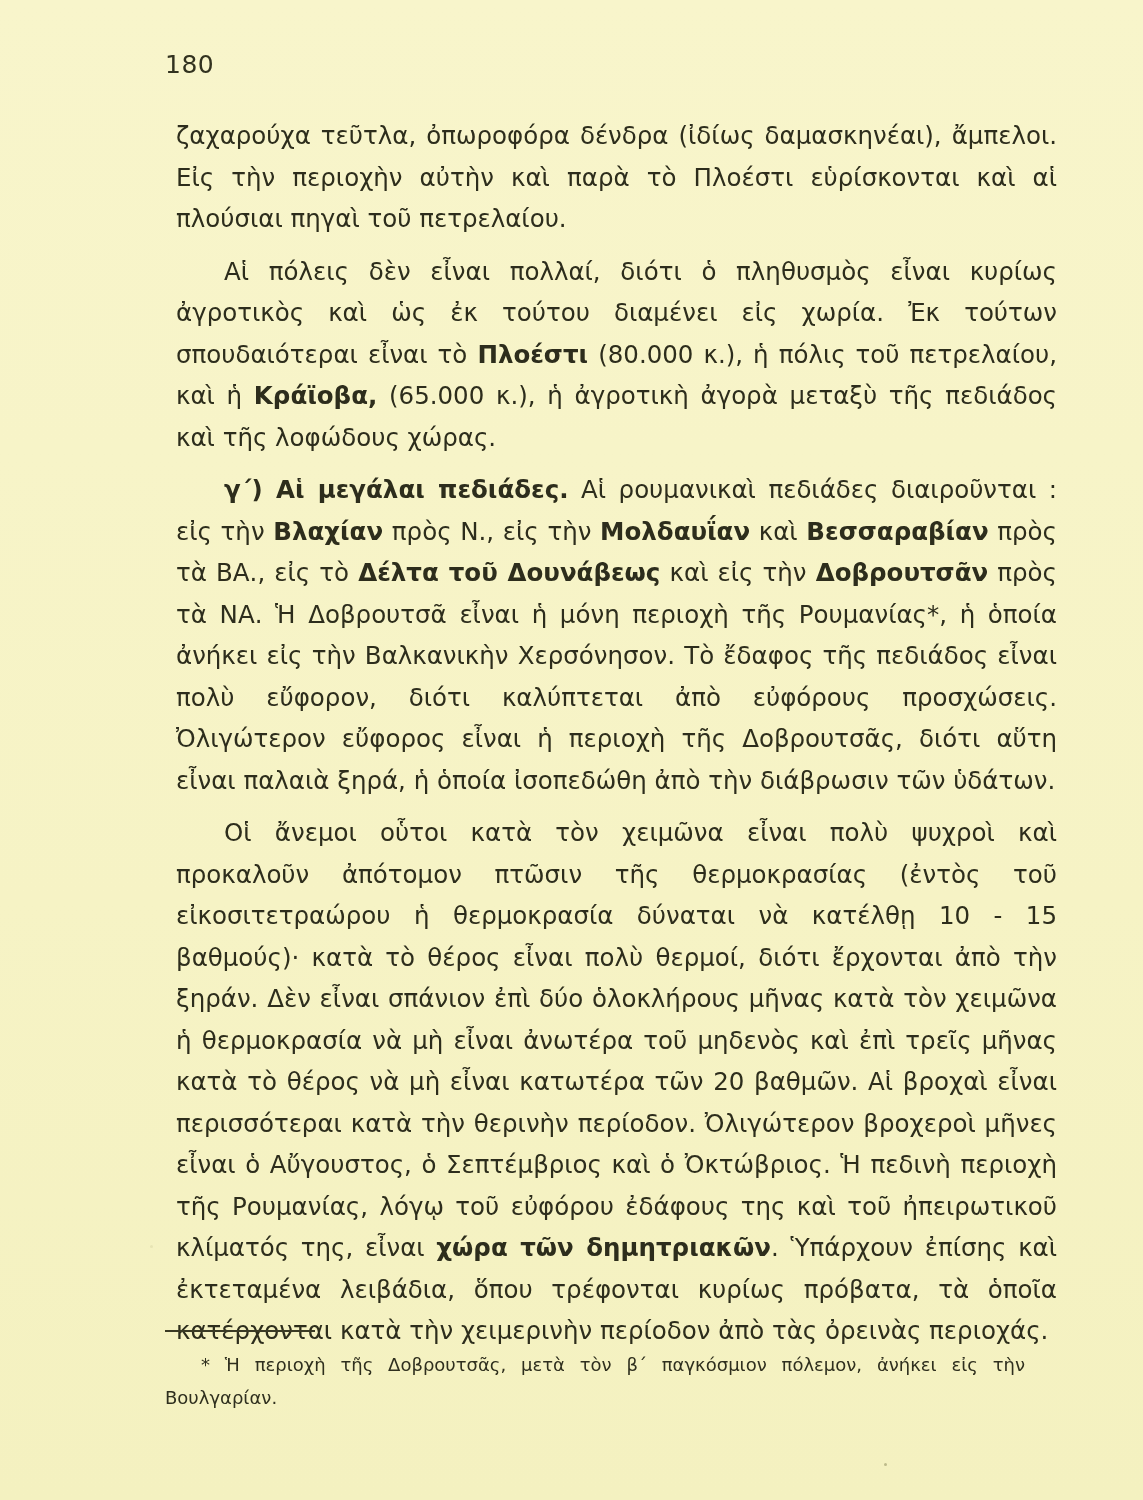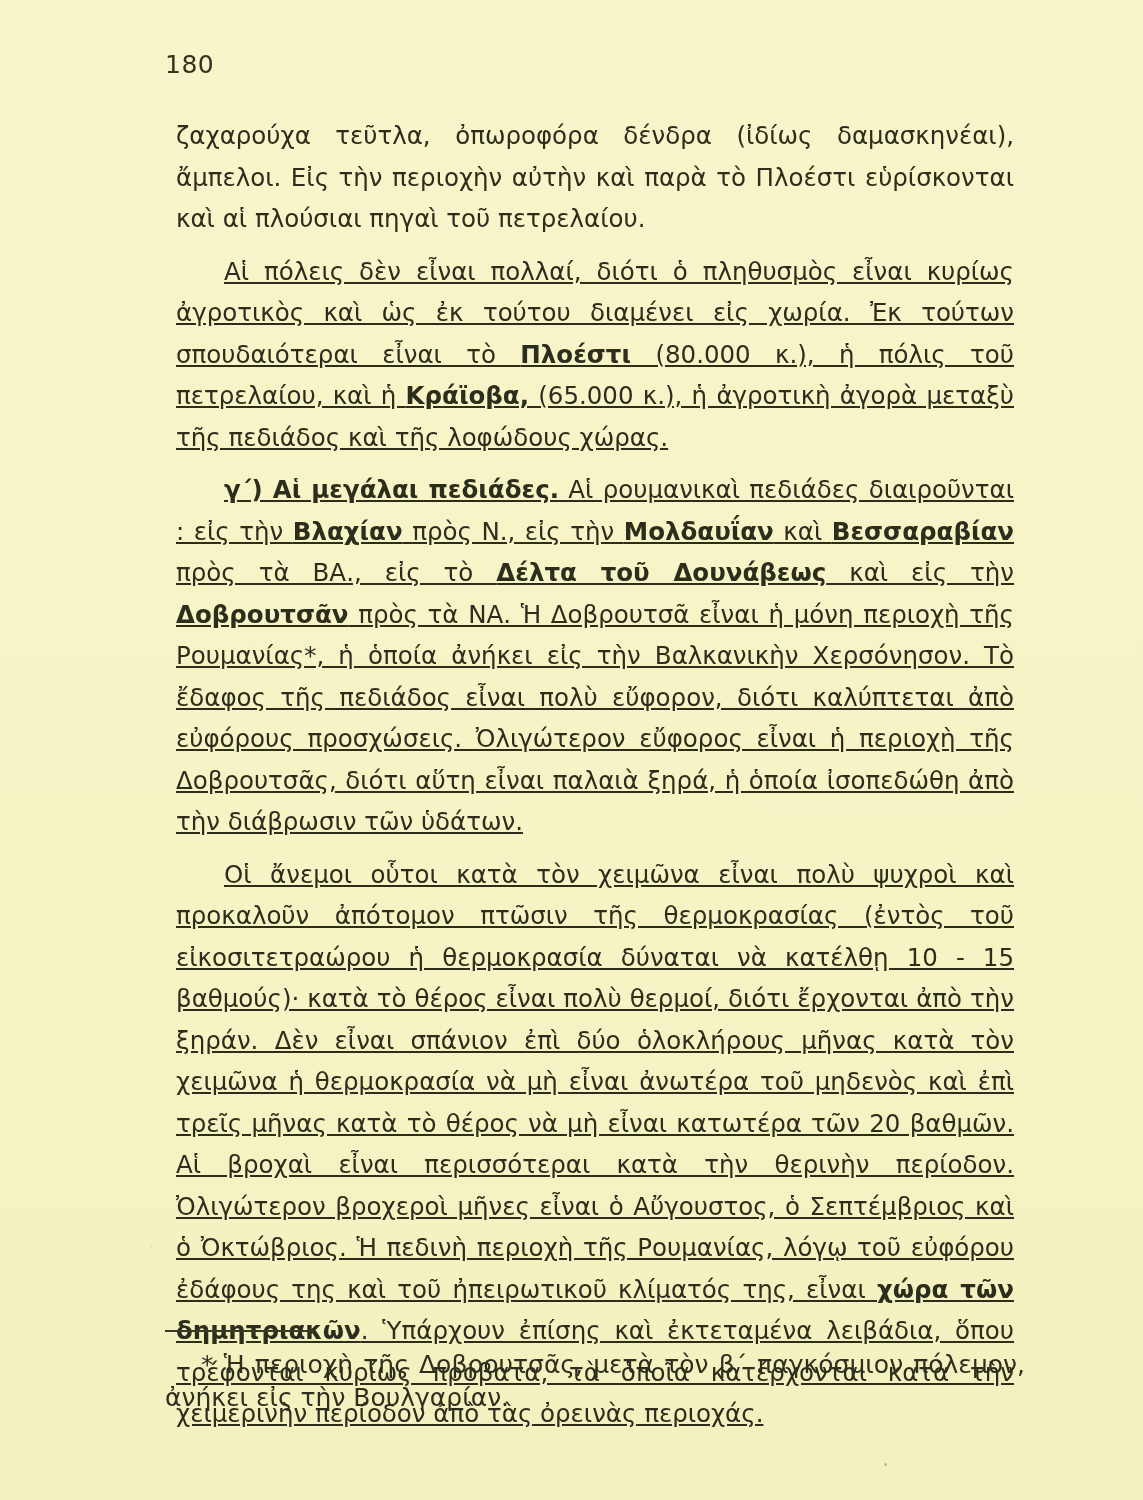--- a/index.html
+++ b/index.html
@@ -12,21 +12,21 @@
     background: #f7f4c8;
     font-family: "DejaVu Sans", sans-serif;
     color: #2b2b20;
     overflow: hidden;
   }
   .page {
     position: relative;
     width: 1143px;
     height: 1500px;
     box-sizing: border-box;
-    padding: 50px 118px 0 165px;
+    padding: 50px 75px 0 165px;
     background: linear-gradient(180deg, #f8f5cb 0%, #f6f3c5 60%, #f4f1c0 100%);
   }
   .page-number {
     font-size: 25px;
     letter-spacing: 0.5px;
     color: #32321f;
     margin-bottom: 36px;
   }
   .body-text {
     font-size: 24.5px;
@@ -34,39 +34,38 @@
     text-align: justify;
     text-justify: inter-word;
     color: #2d2d1c;
     -webkit-font-smoothing: antialiased;
   }
   p {
     margin: 11px;
   }
   p.indent {
     text-indent: 48px;
-    text-decoration: underline;
   }
   .b {
     font-weight: bold;
   }
   .footnote-wrap {
     position: absolute;
     left: 165px;
     right: 118px;
     top: 1330px;
   }
   .footnote-rule {
     width: 150px;
     height: 2px;
     background: #3a3a24;
     margin-bottom: 16px;
   }
   .footnote {
-    font-size: 25px;
+    font-size: 18px;
     line-height: 33px;
     text-align: justify;
     color: #2f2f1e;
   }
   .footnote .ftn-indent {
     display: inline-block;
     width: 36px;
   }
   .speck {
     position: absolute;

